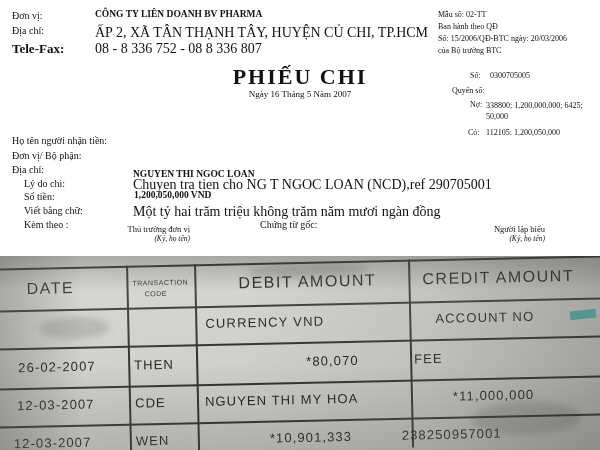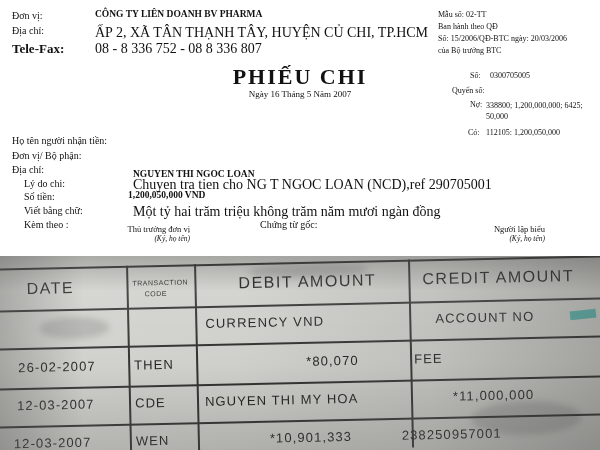--- a/index.html
+++ b/index.html
@@ -188,21 +188,21 @@
     <div class="v-row lbl" style="left:12px; top:150px;">Đơn vị/ Bộ phận:</div>
     <div class="v-row val" style="left:133px; top:150px;"></div>
 
     <div class="v-row lbl" style="left:12px; top:164px;">Địa chỉ:</div>
     <div class="v-row val" style="left:133px; top:164px;"></div>
 
     <div class="v-row lbl" style="left:24px; top:178px;">Lý do chi:</div>
     <div class="v-row val" style="left:133px; top:177px;">Chuyen tra tien cho NG T NGOC LOAN (NCD),ref 290705001</div>
 
     <div class="v-row lbl" style="left:24px; top:191px;">Số tiền:</div>
-    <div class="v-row val-b" style="left:128px; top:190px;">1,200,050,000   VND</div>
+    <div class="v-row val-b" style="left:134px; top:190px;">1,200,050,000   VND</div>
 
     <div class="v-row lbl" style="left:24px; top:205px;">Viết bằng chữ:</div>
     <div class="v-row val" style="left:133px; top:204px;">Một tỷ hai trăm triệu không trăm năm mươi ngàn đồng</div>
 
     <div class="v-row lbl" style="left:24px; top:219px;">Kèm theo :</div>
     <div class="v-row lbl" style="left:260px; top:219px;">Chứng từ gốc:</div>
 
     <div class="sig-area">
       <div class="sig" style="left:40px; top:0; width:150px;">
         <div class="t">Thủ trưởng đơn vị</div>

